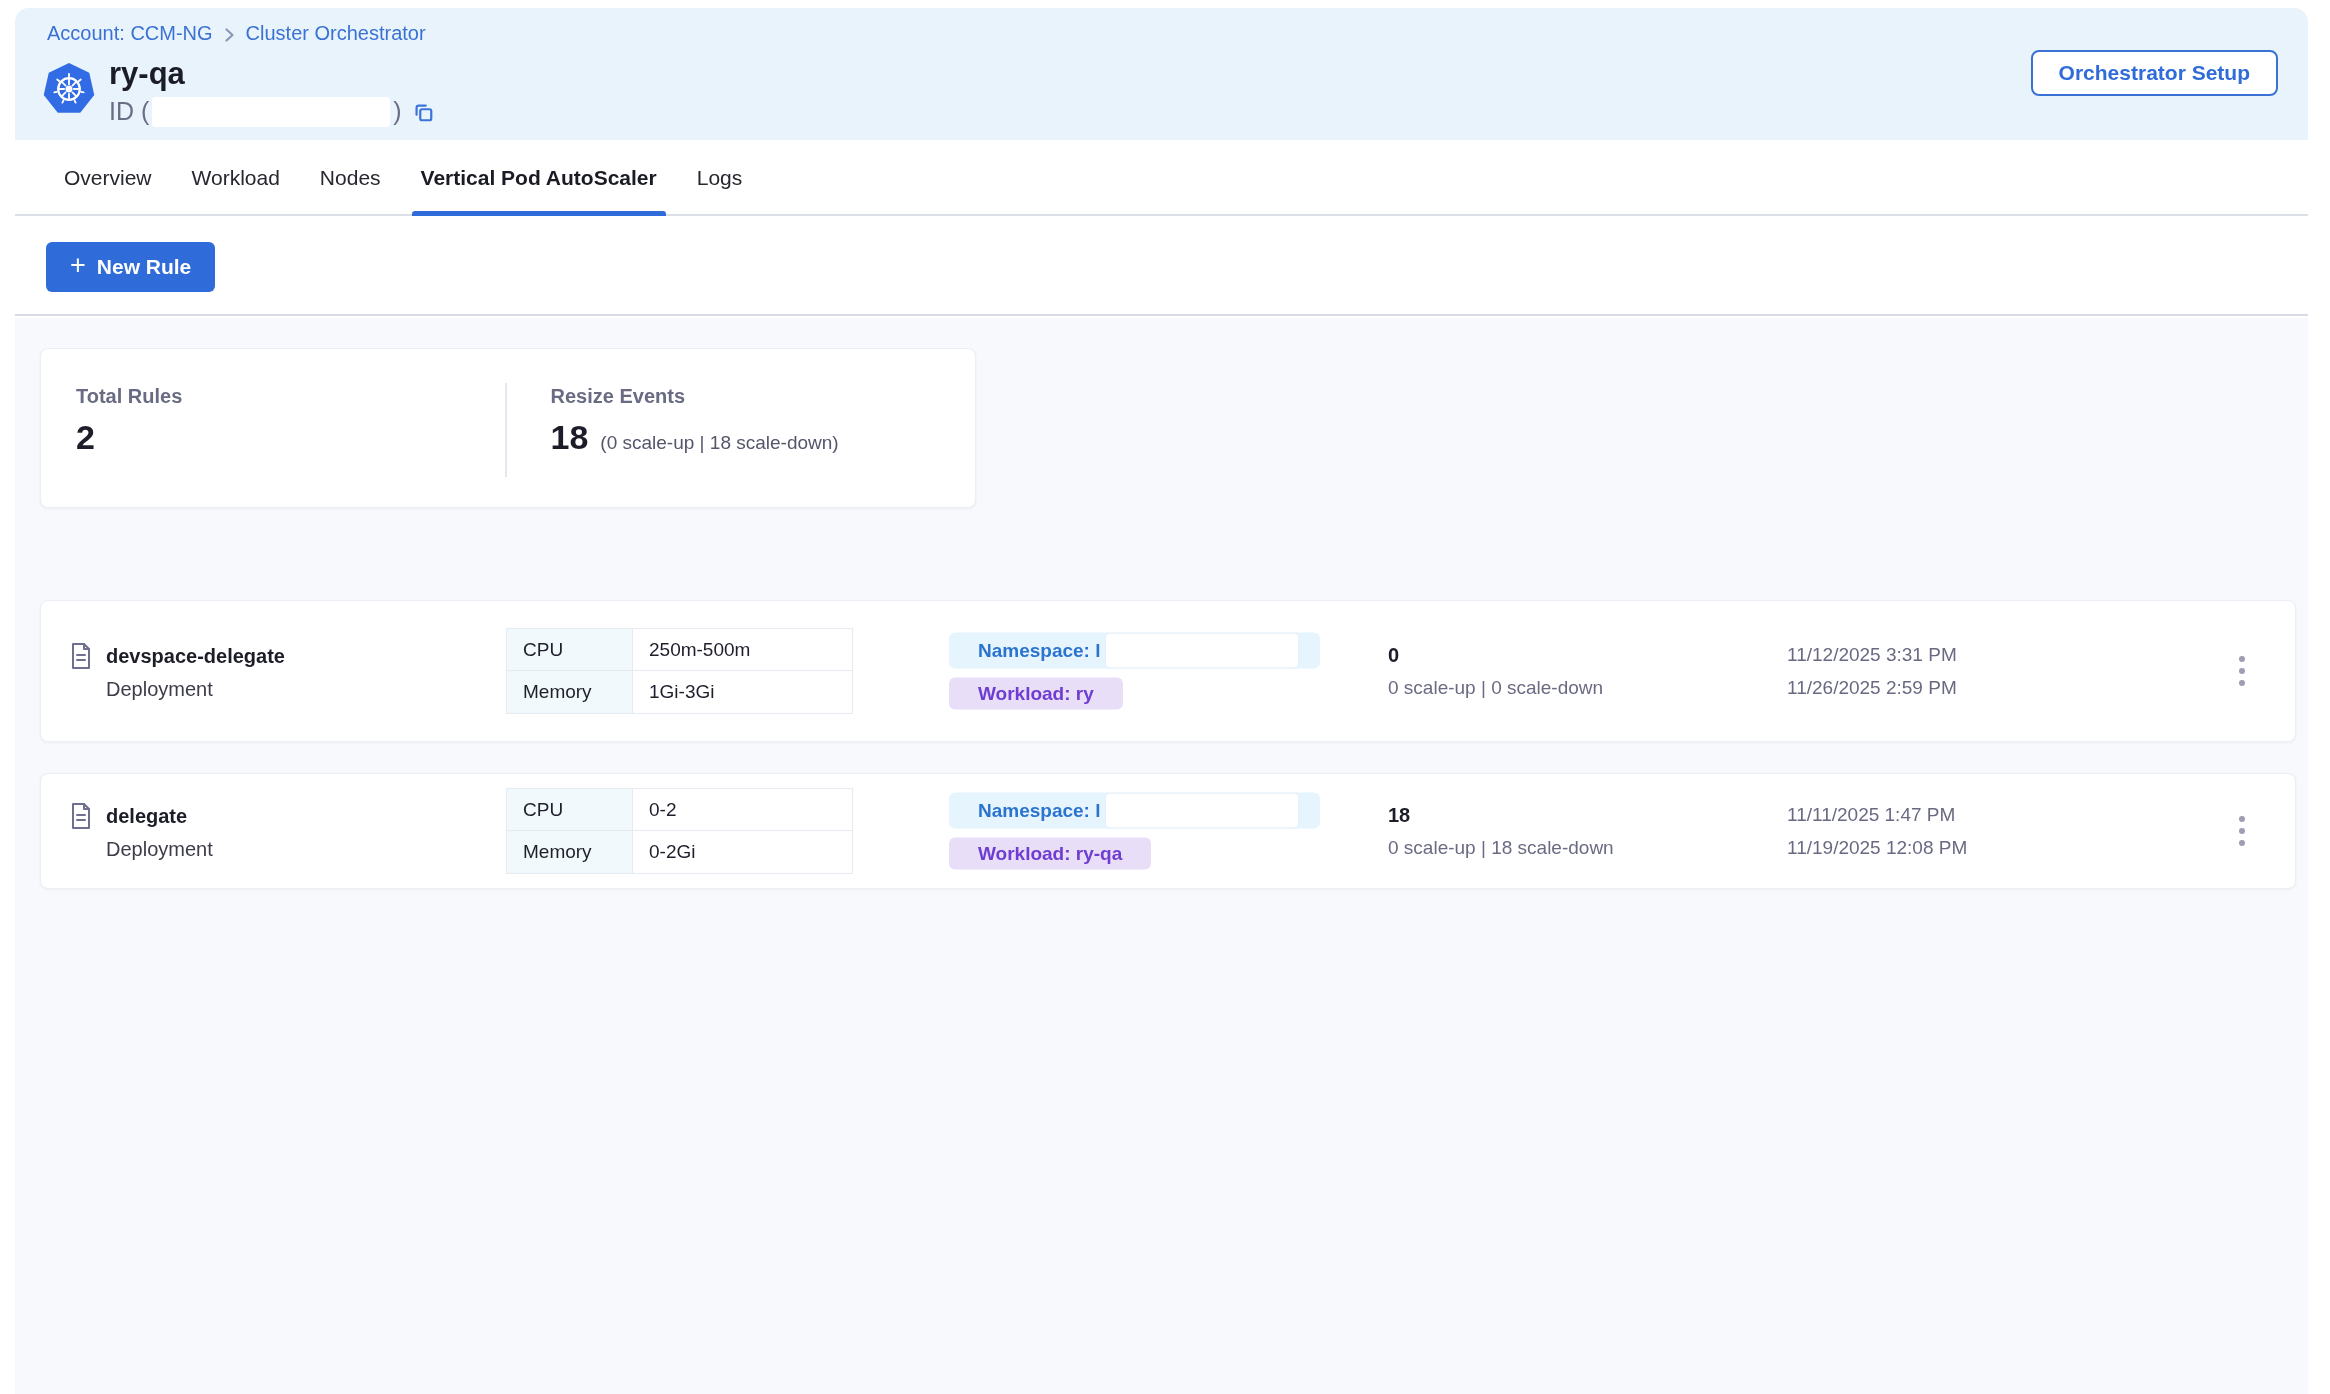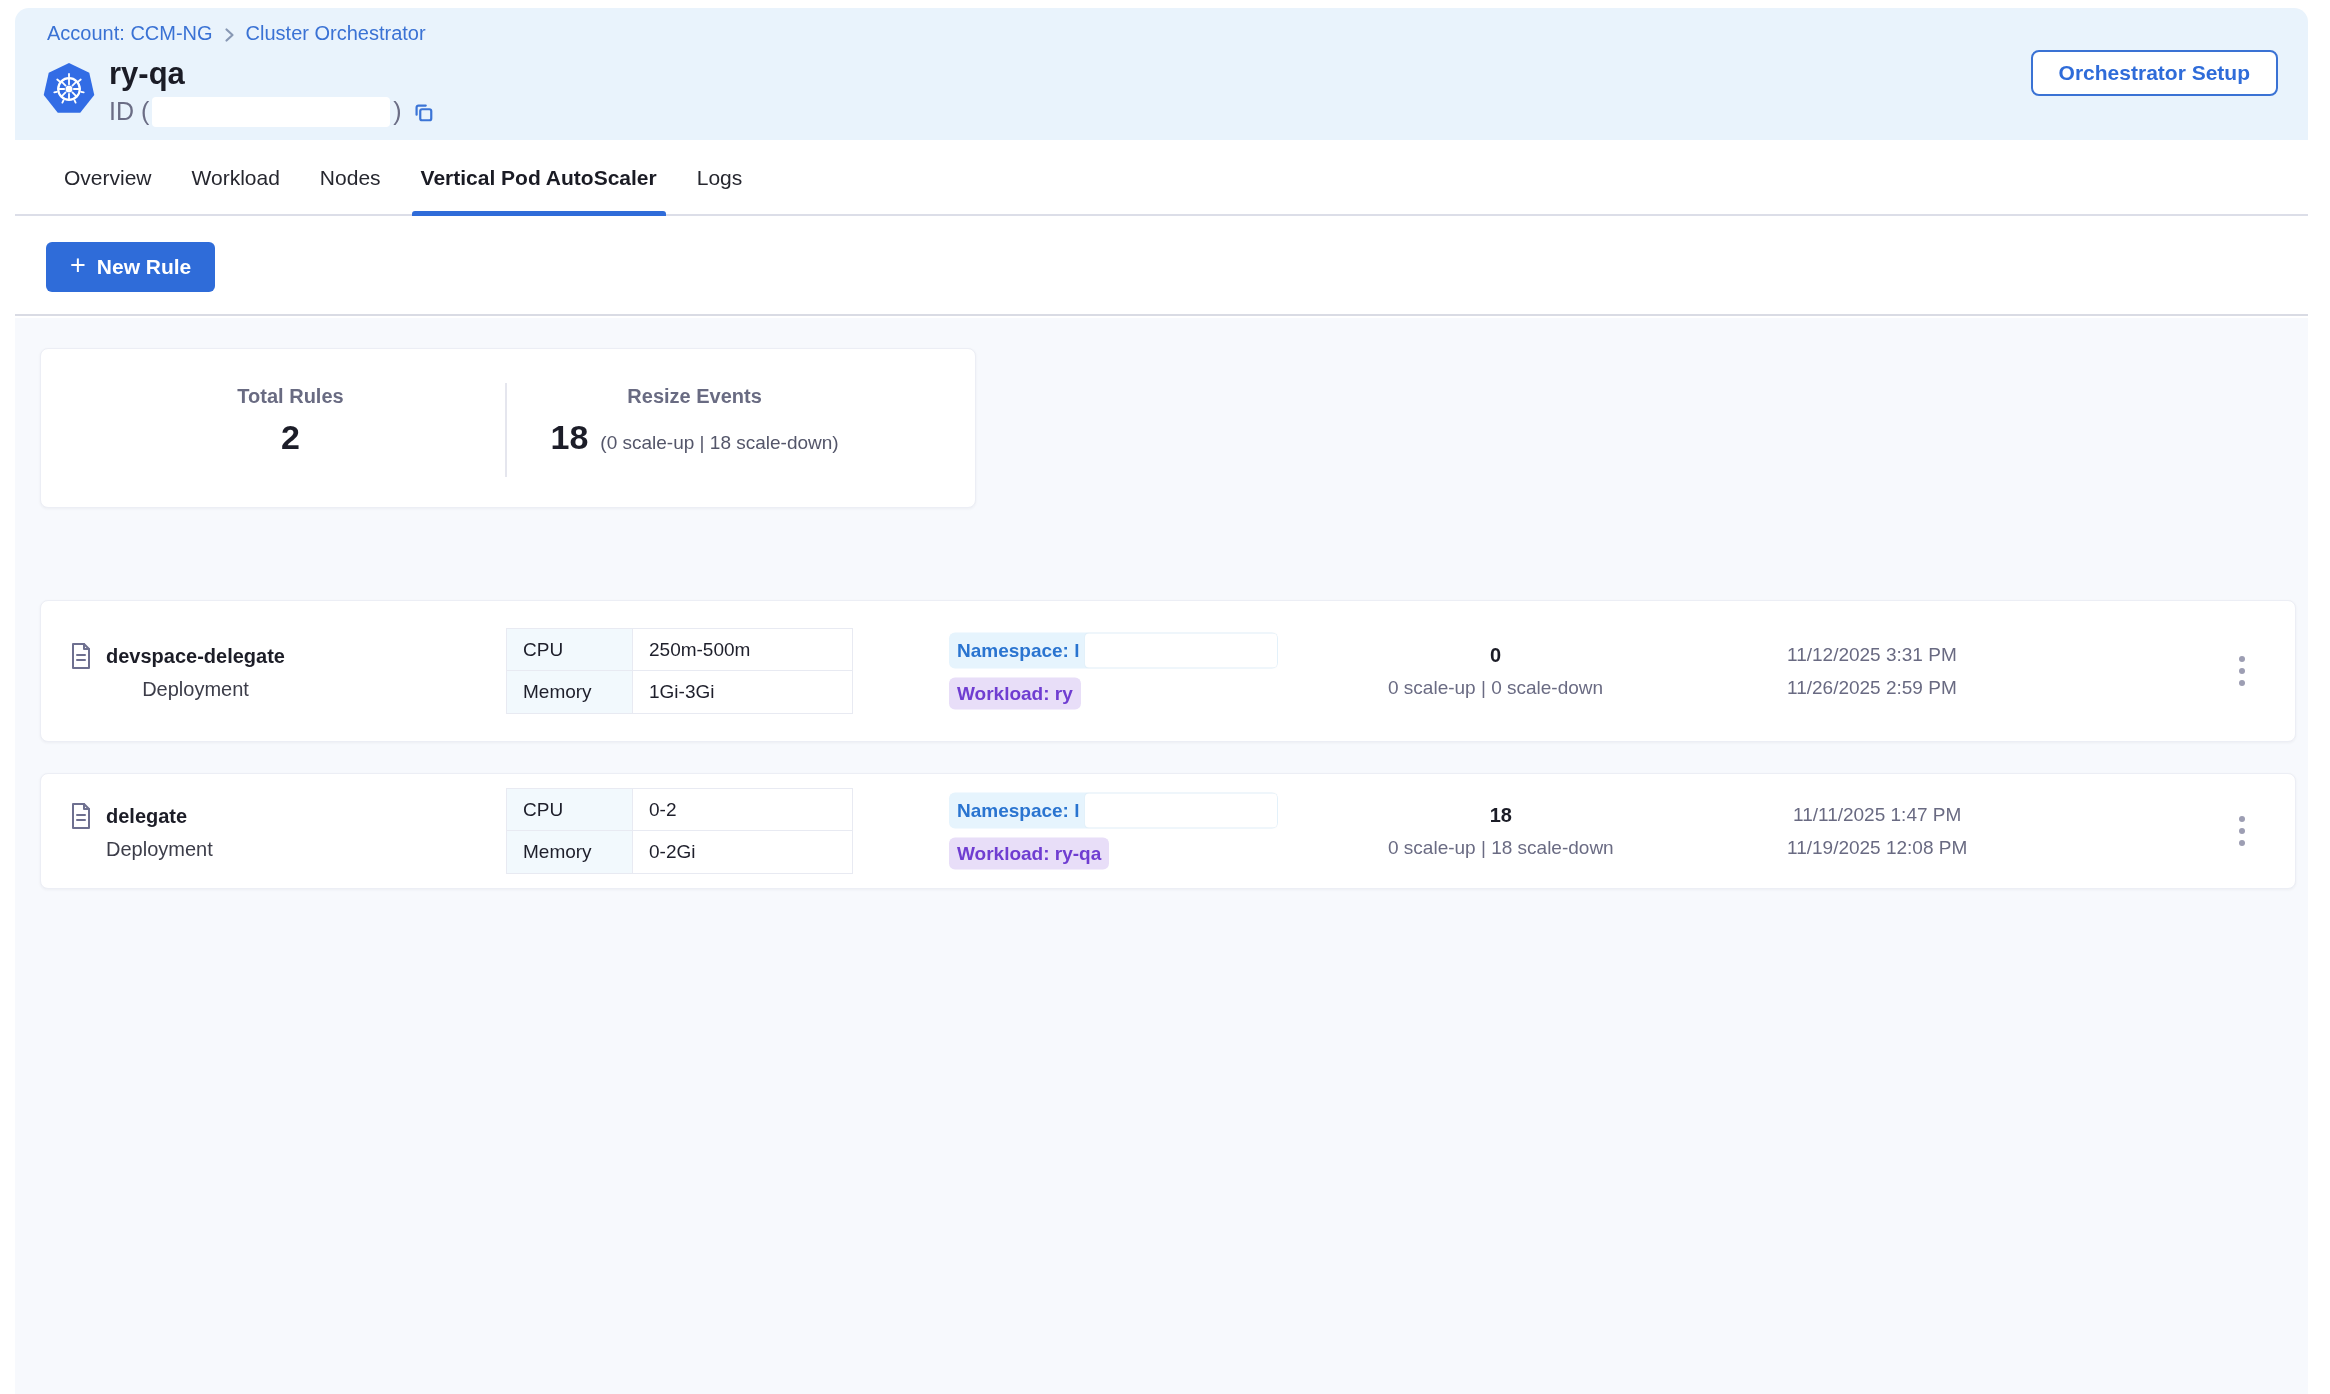--- a/index.html
+++ b/index.html
@@ -80,21 +80,21 @@
     display: flex; align-items: center; padding: 0 15px; gap: 13px; cursor: pointer;
   }
   .tr-label { font-size: 20px; font-weight: bold; color: #1d1e28; }
   .tr-sep { width: 1.5px; height: 26px; background: #dcdee8; }
   .tr-chip {
     background: #f1f2f8; color: #7b7d92; font-size: 20px;
     padding: 4px 11px; border-radius: 4px;
   }
 
   
-  .content { position: absolute; top: 310px; left: 0; right: 0; bottom: 0; background: #f7f9fd; text-align: center; }
+  .content { position: absolute; top: 310px; left: 0; right: 0; bottom: 0; background: #f7f9fd; }
 
   .summary-card {
     position: absolute; left: 25px; top: 30px; width: 936px; height: 160px;
     background: #ffffff; border: 1px solid #eceef5; border-radius: 8px;
     box-shadow: 0 1px 3px rgba(40,41,61,0.05); display: flex;
   }
   .sum-sec { padding-top: 36px; }
   .sum-sec1 { width: 464px; padding-left: 35px; }
   .sum-divider { width: 1.5px; background: #e5e6ee; margin: 34px 0 30px 0; }
   .sum-sec2 { padding-left: 44px; }
@@ -127,21 +127,21 @@
   .rule-kind { font-size: 20px; color: #3c3d49; margin: 7px 0 0 37px; }
 
   .col-bounds { left: 465px; }
   .btable { display: grid; grid-template-columns: 126px 219px; border: 1.5px solid #e8eaf2; background: #fff; }
   .bcell { height: 42px; display: flex; align-items: center; padding-left: 16px; font-size: 19px; color: #1e1f2b; }
   .blabel { background: #f2f9fd; border-right: 1.5px solid #e8eaf2; }
   .btop { border-bottom: 1.5px solid #e8eaf2; }
 
   .col-ns { left: 908px; display: flex; flex-direction: column; gap: 9px; align-items: flex-start; }
   .badge {
-    font-size: 19px; font-weight: bold; padding: 5px 8px;
+    font-size: 19px; font-weight: bold; padding: 5px 29px;
     border-radius: 6px; display: flex; align-items: center; white-space: nowrap;
   }
   .badge-ns { background: #e6f4fd; color: #2a74d0; }
   .badge-wl { background: #e8def8; color: #6f3dd1; }
   .ns-redaction {
     display: inline-block; width: 192px; height: 34px;
     background: #ffffff; border-radius: 4px; margin: -4px -7px -4px 5px;
     box-shadow: 0 0 2px rgba(40,41,61,0.05);
   }
 

